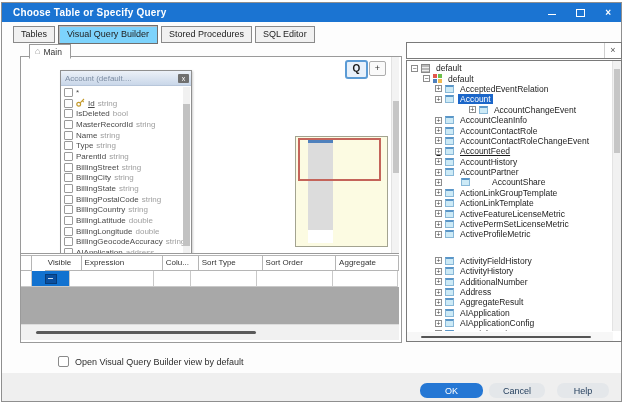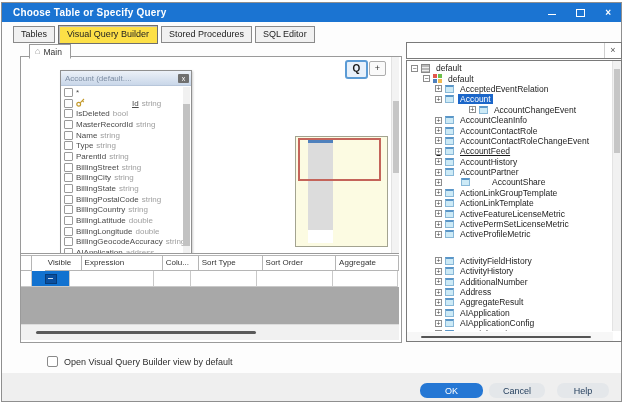--- a/index.html
+++ b/index.html
@@ -13,21 +13,21 @@
             display:flex;align-items:center;}
   .title{margin-left:11px;font-size:10px;font-weight:bold;color:#fff;letter-spacing:.2px;}
   .winbtns{position:absolute;right:10px;top:0;height:19px;display:flex;align-items:center;gap:20px;}
   .minglyph{display:block;width:8px;height:1px;background:#fff;margin-top:4px;}
   .maxglyph{display:block;width:7px;height:6px;border:1px solid #fff;}
   .closeglyph{color:#fff;font-size:10px;font-weight:bold;line-height:19px;}
 
   
   .tabstrip{position:absolute;left:11px;top:22px;display:flex;gap:3px;align-items:center;}
   .tab{background:#f1f1f1;border:1px solid #8a8a8a;padding:2px 7px 3px;font-size:9px;color:#222;}
-  .tab.active{background:#fde047;border:1px solid #6f6f6f;box-shadow:1px 1px 0 #bbb inset;
+  .tab.active{background:#7dd3fc;border:1px solid #6f6f6f;box-shadow:1px 1px 0 #bbb inset;
               padding:3px 8px 4px;}
 
   
   .doctab{position:absolute;left:27px;top:41px;height:13px;background:#fff;
           border:1px solid #9a9a9a;border-bottom:1px solid #fff;z-index:3;
           display:flex;align-items:center;gap:3px;padding:0 8px 0 5px;font-size:8.5px;color:#333;}
   .house{color:#8a8a8a;font-size:9px;line-height:9px;}
 
   
   .groupbox{position:absolute;left:18px;top:53px;width:380px;height:285px;
@@ -40,21 +40,21 @@
              border:1px solid #8f8f8f;background:#fff;box-shadow:1px 1px 2px rgba(0,0,0,.2);}
   .flheader{height:14px;background:linear-gradient(#ecf1f8,#c9d7e9);border-bottom:1px solid #b7c6da;
             display:flex;align-items:center;font-size:8px;color:#7d8da3;padding:0 2px 0 4px;}
   .flclose{margin-left:auto;width:11px;height:9px;background:#6f6f6f;color:#fff;font-size:7px;
            line-height:9px;text-align:center;border-radius:1px;}
   .flbody{position:absolute;left:0;top:16px;right:8px;bottom:0;overflow:hidden;}
   .frow{height:10.7px;display:flex;align-items:center;gap:3px;padding-left:3px;
         font-size:8px;color:#4a4a4a;white-space:nowrap;overflow:hidden;}
   .cb{width:7px;height:7px;border:1px solid #9a9a9a;background:#fff;flex:none;border-radius:1px;}
   .fname{flex:none;}
-  .fname.key{text-decoration:underline;margin-left:44px;}
+  .fname.key{text-decoration:underline;}
   .ftype{color:#9e9e9e;flex:none;}
   .keysvg{flex:none;}
   .flscroll{position:absolute;right:1px;top:16px;bottom:1px;width:7px;background:#f1f1f1;}
   .flthumb{position:absolute;left:0;top:10%;width:7px;height:82%;background:#c2c2c2;}
 
   
   .qbtn{position:absolute;left:324px;top:3px;width:19px;height:15px;border:2px solid #5b9bd5;
         border-radius:3px;background:#e8f1fb;font-size:10px;font-weight:bold;text-align:center;
         line-height:14px;color:#1a1a1a;}
   .addbtn{position:absolute;left:348px;top:4px;width:15px;height:13px;border:1px solid #adadad;
@@ -107,21 +107,21 @@
                  linear-gradient(#f0b94f,#f0b94f) 100% 100%/4px 4px no-repeat;}
   .tlabel{padding:0 2px;}
   .trow.selected .tlabel{background:#1b66c9;color:#fff;}
   .tvscroll{position:absolute;right:0;top:0;width:8px;bottom:10px;background:#f1f1f1;border-left:1px solid #e3e3e3;}
   .tvthumb{position:absolute;left:1px;top:8px;width:6px;height:84px;background:#c6c6c6;}
   .thscroll{position:absolute;left:0;right:8px;bottom:0;height:9px;background:#f7f7f7;}
   .ththumb{position:absolute;left:14px;top:4px;width:170px;height:2px;background:#555;border-radius:1px;}
 
   
   .footerbar{position:absolute;left:0;top:370px;width:100%;height:28px;background:#efefef;}
-  .chk{position:absolute;left:45px;top:353px;display:flex;align-items:center;gap:6px;
+  .chk{position:absolute;left:56px;top:353px;display:flex;align-items:center;gap:6px;
        font-size:9px;color:#2e2e2e;}
   .chkbox{width:9px;height:9px;border:1px solid #8a8a8a;background:#fff;border-radius:2px;}
   .btn{position:absolute;top:380px;height:15px;border-radius:7px;font-size:9px;
        display:flex;align-items:center;justify-content:center;cursor:default;}
   .ok{left:418px;width:63px;background:#2577d4;color:#fff;}
   .cancel{left:487px;width:56px;background:#e4e7ea;color:#27415f;}
   .help{left:555px;width:52px;background:#e4e7ea;color:#27415f;}
 </style>
 </head>
 <body>

